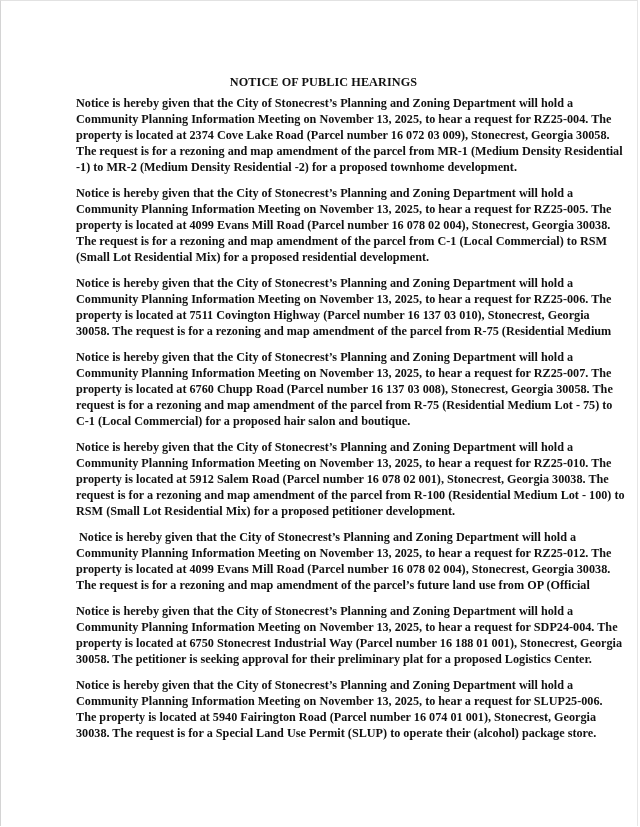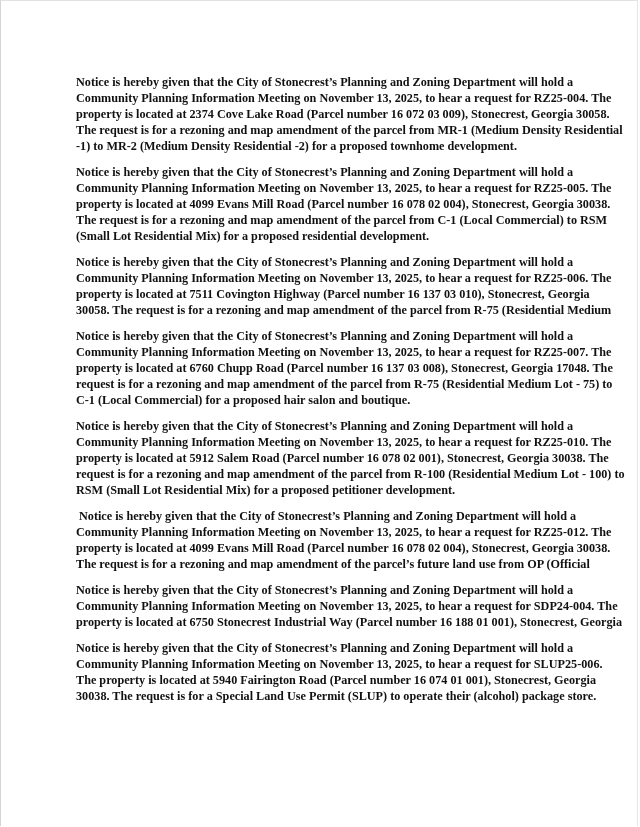--- a/index.html
+++ b/index.html
@@ -54,20 +54,21 @@
     }
     .notice.indented .line:first-child {
       padding-left: 3px;
     }
   </style>
 </head>
 <body>
 
 <div class="page">
   <div class="content">
+    <div class="title">NOTICE OF PUBLIC HEARINGS</div>
 
     <p class="notice">
       <span class="line">Notice is hereby given that the City of Stonecrest’s Planning and Zoning Department will hold a</span>
       <span class="line">Community Planning Information Meeting on November 13, 2025, to hear a request for RZ25-004. The</span>
       <span class="line">property is located at 2374 Cove Lake Road (Parcel number 16 072 03 009), Stonecrest, Georgia 30058.</span>
       <span class="line">The request is for a rezoning and map amendment of the parcel from MR-1 (Medium Density Residential</span>
       <span class="line">-1) to MR-2 (Medium Density Residential -2) for a proposed townhome development.</span>
     </p>
 
     <p class="notice">
@@ -81,21 +82,21 @@
     <p class="notice">
       <span class="line">Notice is hereby given that the City of Stonecrest’s Planning and Zoning Department will hold a</span>
       <span class="line">Community Planning Information Meeting on November 13, 2025, to hear a request for RZ25-006. The</span>
       <span class="line">property is located at 7511 Covington Highway (Parcel number 16 137 03 010), Stonecrest, Georgia</span>
       <span class="line">30058. The request is for a rezoning and map amendment of the parcel from R-75 (Residential Medium</span>
     </p>
 
     <p class="notice">
       <span class="line">Notice is hereby given that the City of Stonecrest’s Planning and Zoning Department will hold a</span>
       <span class="line">Community Planning Information Meeting on November 13, 2025, to hear a request for RZ25-007. The</span>
-      <span class="line">property is located at 6760 Chupp Road (Parcel number 16 137 03 008), Stonecrest, Georgia 17048. The</span>
+      <span class="line">property is located at 6760 Chupp Road (Parcel number 16 137 03 008), Stonecrest, Georgia 30058. The</span>
       <span class="line">request is for a rezoning and map amendment of the parcel from R-75 (Residential Medium Lot - 75) to</span>
       <span class="line">C-1 (Local Commercial) for a proposed hair salon and boutique.</span>
     </p>
 
     <p class="notice">
       <span class="line">Notice is hereby given that the City of Stonecrest’s Planning and Zoning Department will hold a</span>
       <span class="line">Community Planning Information Meeting on November 13, 2025, to hear a request for RZ25-010. The</span>
       <span class="line">property is located at 5912 Salem Road (Parcel number 16 078 02 001), Stonecrest, Georgia 30038. The</span>
       <span class="line">request is for a rezoning and map amendment of the parcel from R-100 (Residential Medium Lot - 100) to</span>
       <span class="line">RSM (Small Lot Residential Mix) for a proposed petitioner development.</span>
@@ -105,20 +106,21 @@
       <span class="line">Notice is hereby given that the City of Stonecrest’s Planning and Zoning Department will hold a</span>
       <span class="line">Community Planning Information Meeting on November 13, 2025, to hear a request for RZ25-012. The</span>
       <span class="line">property is located at 4099 Evans Mill Road (Parcel number 16 078 02 004), Stonecrest, Georgia 30038.</span>
       <span class="line">The request is for a rezoning and map amendment of the parcel’s future land use from OP (Official</span>
     </p>
 
     <p class="notice">
       <span class="line">Notice is hereby given that the City of Stonecrest’s Planning and Zoning Department will hold a</span>
       <span class="line">Community Planning Information Meeting on November 13, 2025, to hear a request for SDP24-004. The</span>
       <span class="line">property is located at 6750 Stonecrest Industrial Way (Parcel number 16 188 01 001), Stonecrest, Georgia</span>
+      <span class="line">30058. The petitioner is seeking approval for their preliminary plat for a proposed Logistics Center.</span>
     </p>
 
     <p class="notice">
       <span class="line">Notice is hereby given that the City of Stonecrest’s Planning and Zoning Department will hold a</span>
       <span class="line">Community Planning Information Meeting on November 13, 2025, to hear a request for SLUP25-006.</span>
       <span class="line">The property is located at 5940 Fairington Road (Parcel number 16 074 01 001), Stonecrest, Georgia</span>
       <span class="line">30038. The request is for a Special Land Use Permit (SLUP) to operate their (alcohol) package store.</span>
     </p>
   </div>
 </div>

